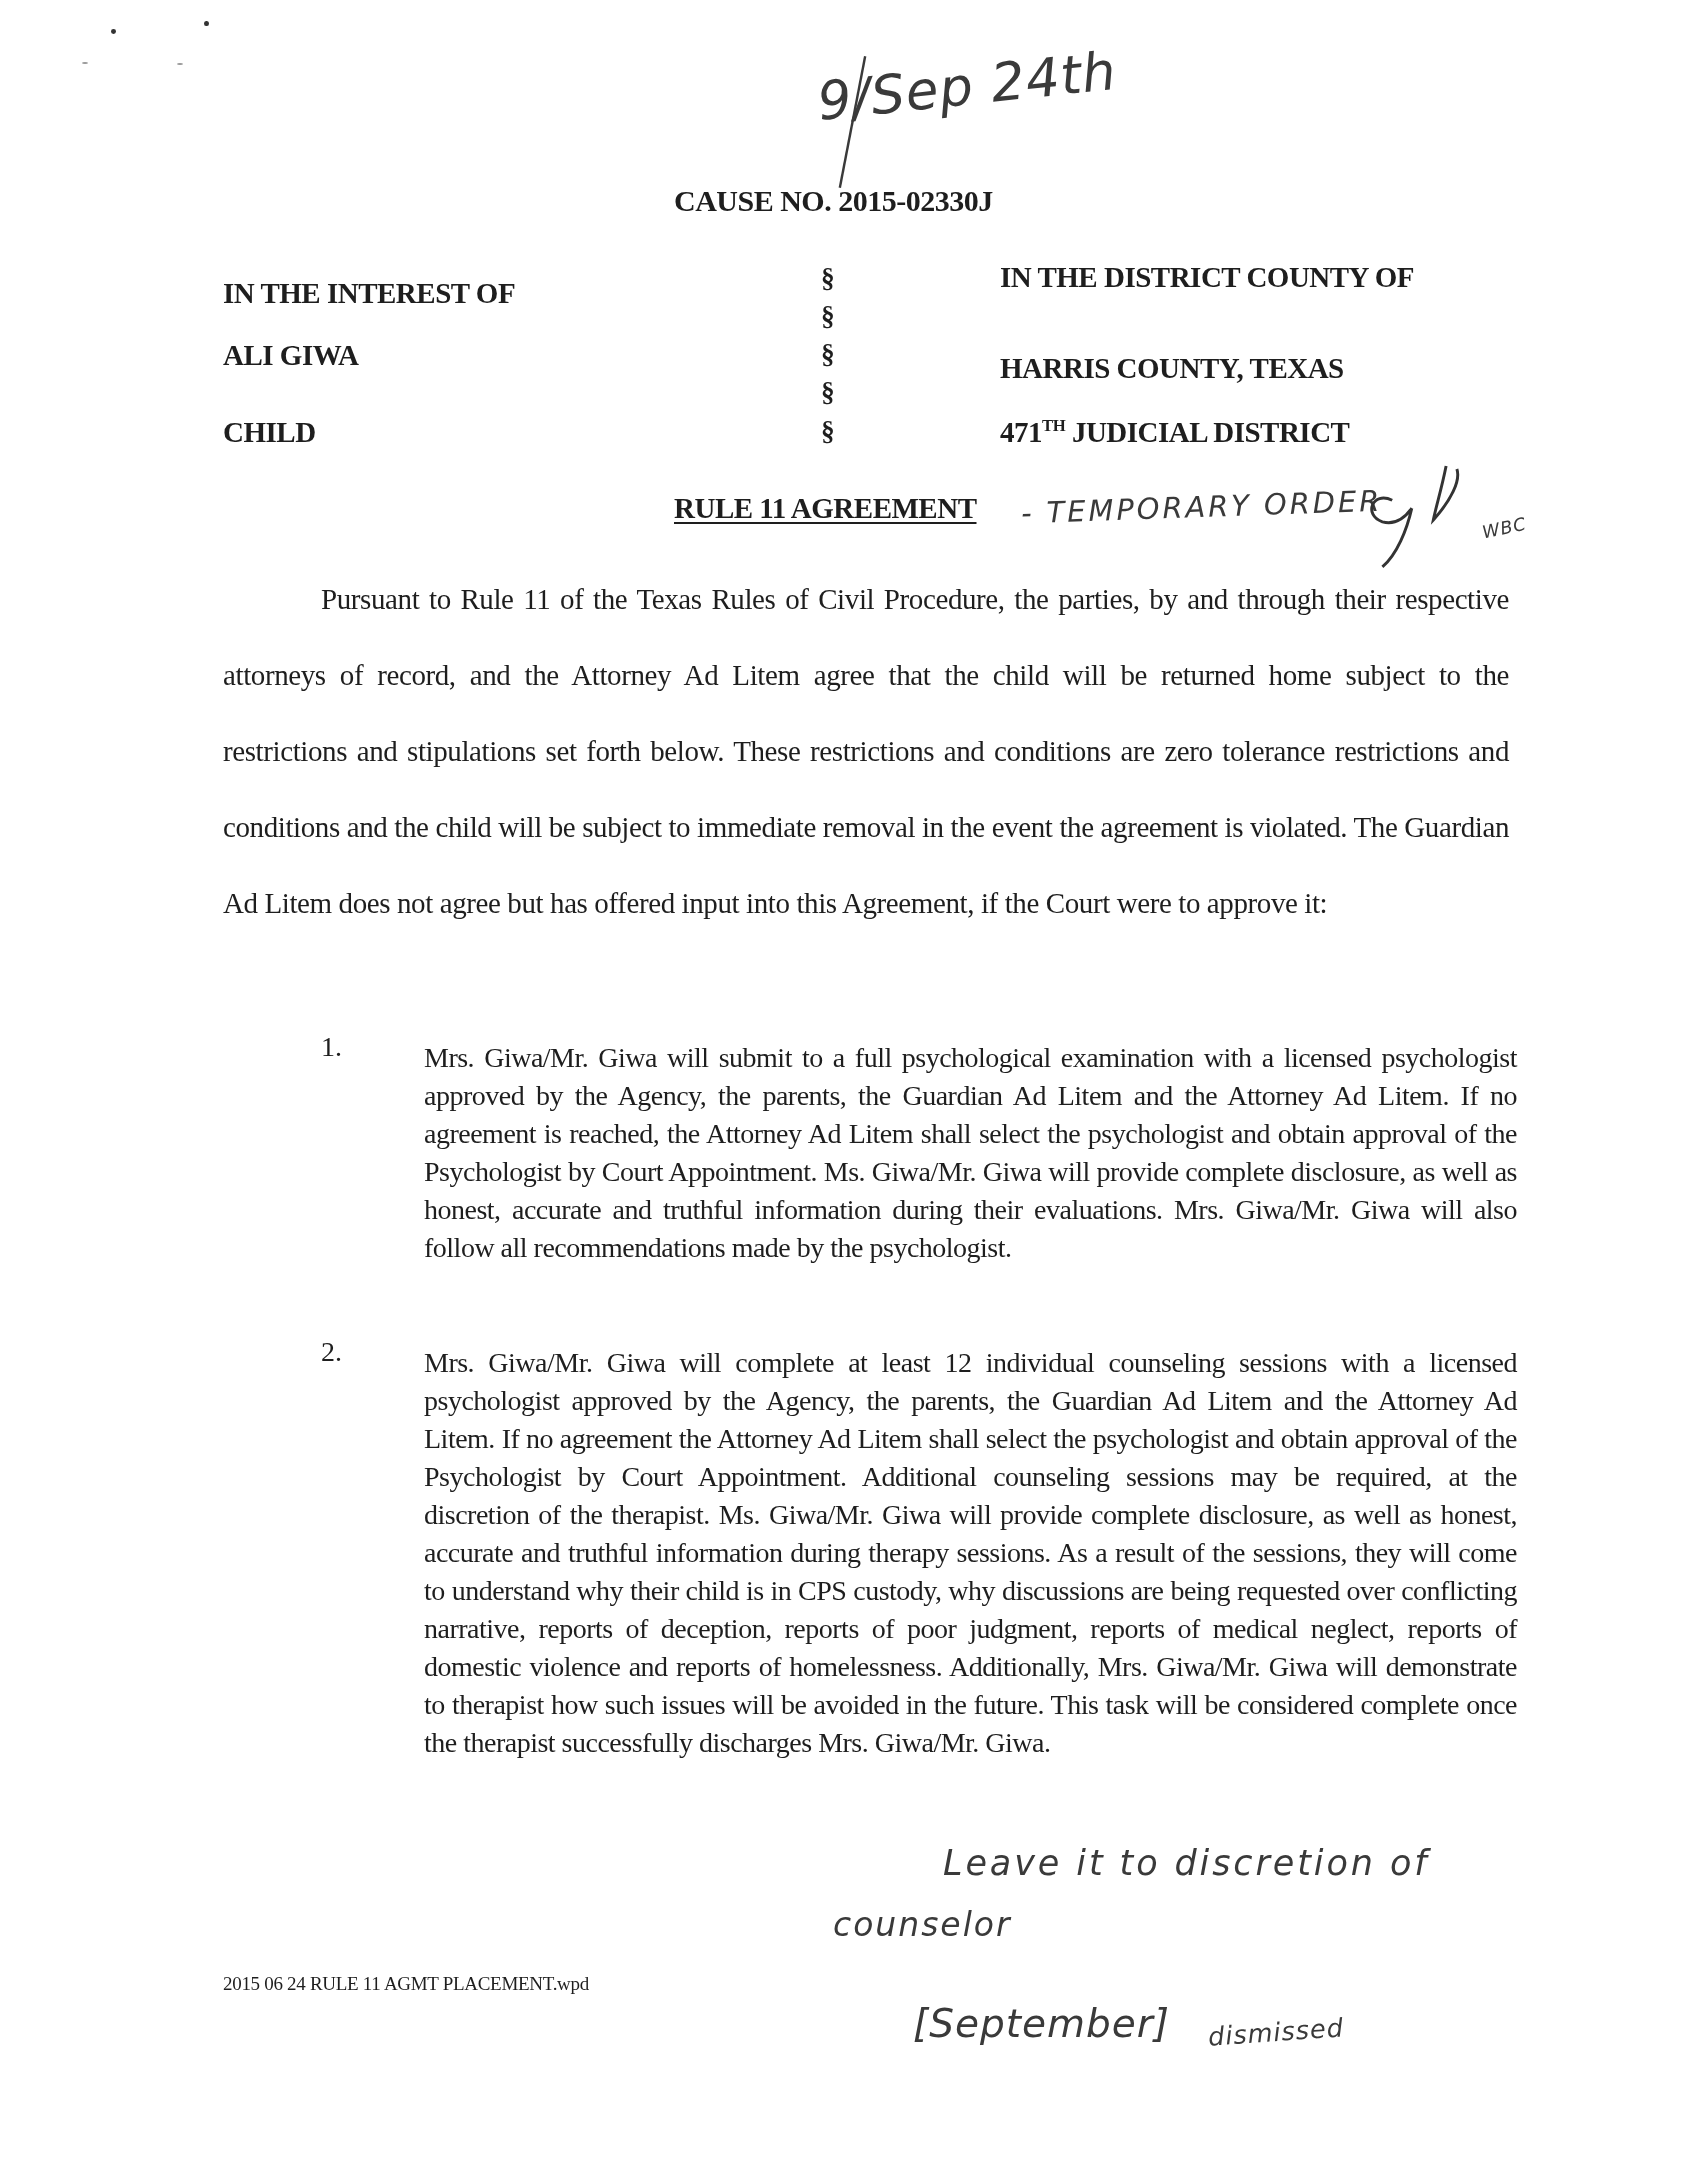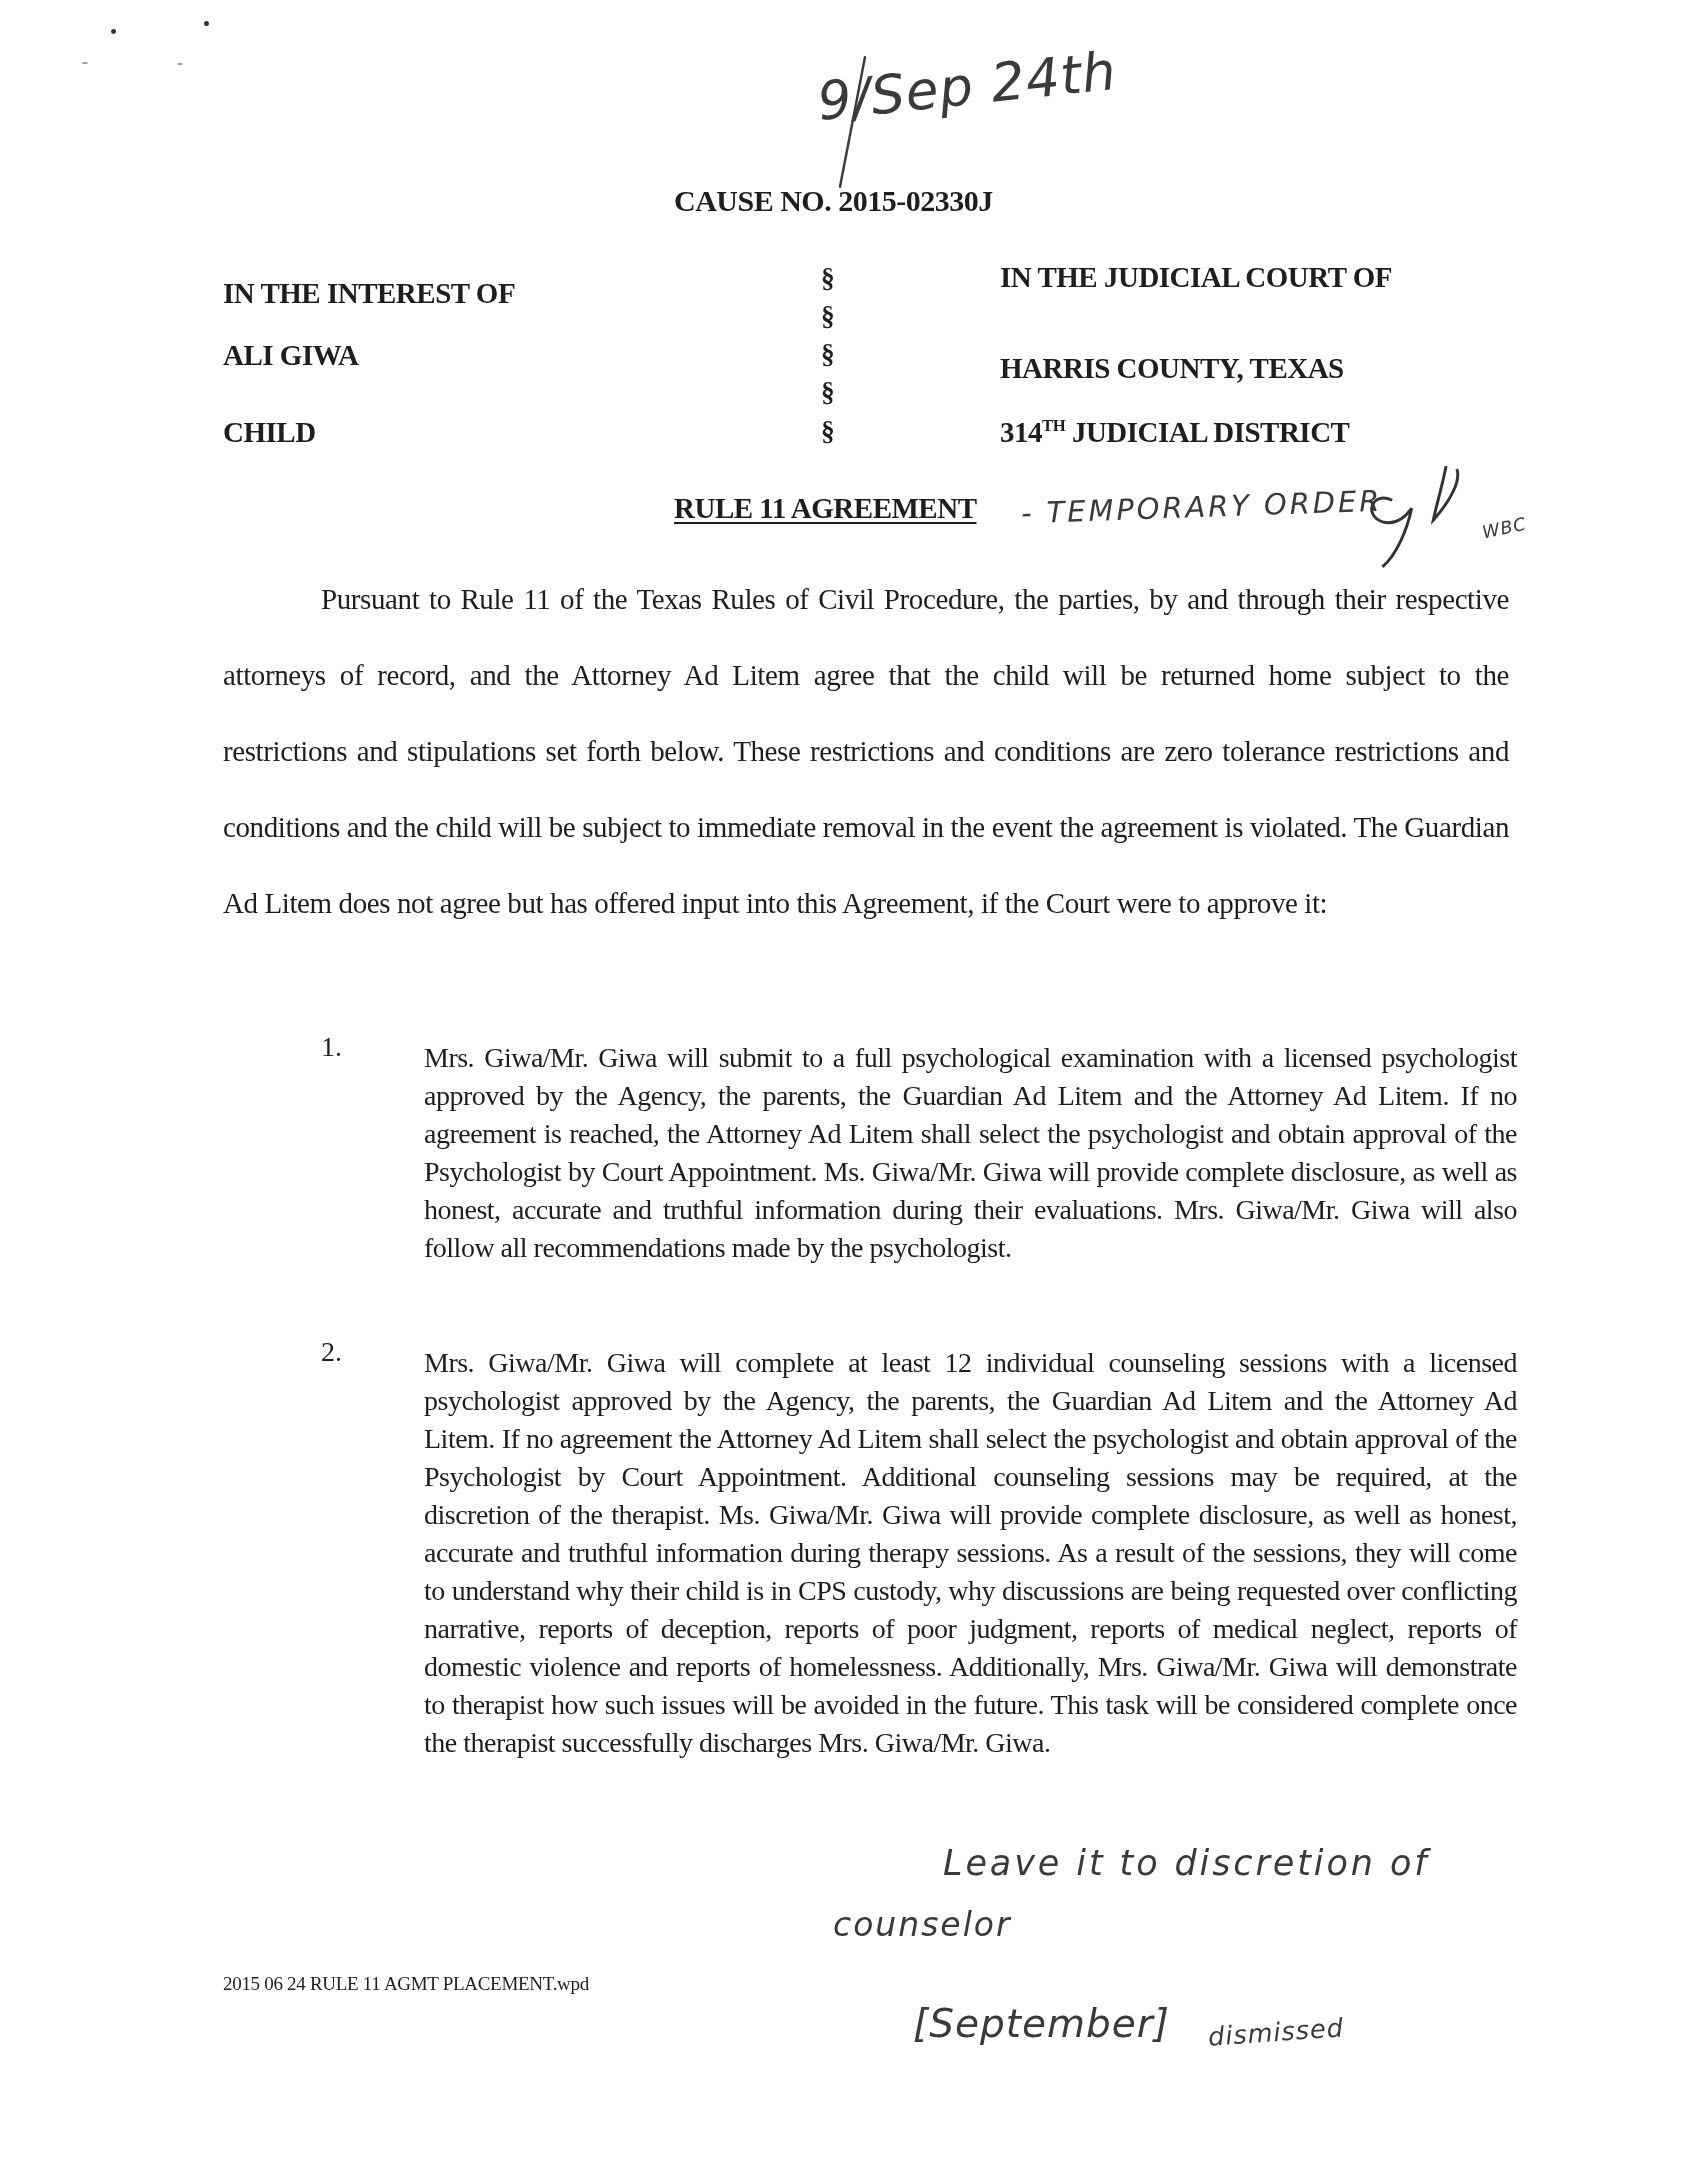--- a/index.html
+++ b/index.html
@@ -65,24 +65,24 @@
   <div class="cap-left" style="top:261px;margin-top:16px;">IN THE INTEREST OF</div>
   <div class="cap-left" style="top:339px;">ALI GIWA</div>
   <div class="cap-left" style="top:416px;">CHILD</div>
 
   <div class="cap-sect" style="top:263px;">§</div>
   <div class="cap-sect" style="top:301px;">§</div>
   <div class="cap-sect" style="top:339px;">§</div>
   <div class="cap-sect" style="top:377px;">§</div>
   <div class="cap-sect" style="top:416px;">§</div>
 
-  <div class="cap-right" style="top:261px;">IN THE JUDICIAL COURT OF</div>
+  <div class="cap-right" style="top:261px;">IN THE DISTRICT COUNTY OF</div>
   <div class="cap-right" style="top:352px;">HARRIS COUNTY, TEXAS</div>
   <div class="cap-right" style="top:416px;">
-    <span>314</span><sup style="font-size:16.7px;">TH</sup><span> JUDICIAL DISTRICT</span>
+    <span>471</span><sup style="font-size:16.7px;">TH</sup><span> JUDICIAL DISTRICT</span>
   </div>
 </div>
 
 <div class="abs title">RULE 11 AGREEMENT</div>
 <div class="hand" style="left:1021px;top:490px;font-size:29px;letter-spacing:2.9px;transform:rotate(-2deg);">- TEMPORARY ORDER</div>
 <svg class="abs" style="left:1353px;top:461px;" width="196" height="108" viewBox="0 0 200 110">
   <path d="M40 40 C 20 30, 10 55, 30 62 C 45 66, 55 55, 60 48 M60 48 C 55 70, 45 95, 30 108" stroke="#333" stroke-width="3" fill="none"></path>
   <path d="M95 5 C 90 30, 85 45, 82 60 C 100 40, 110 20, 106 8" stroke="#333" stroke-width="3" fill="none"></path>
 </svg>
 <div class="hand" style="left:1482px;top:518px;font-size:17.6px;transform:rotate(-12deg);">WBC</div>

